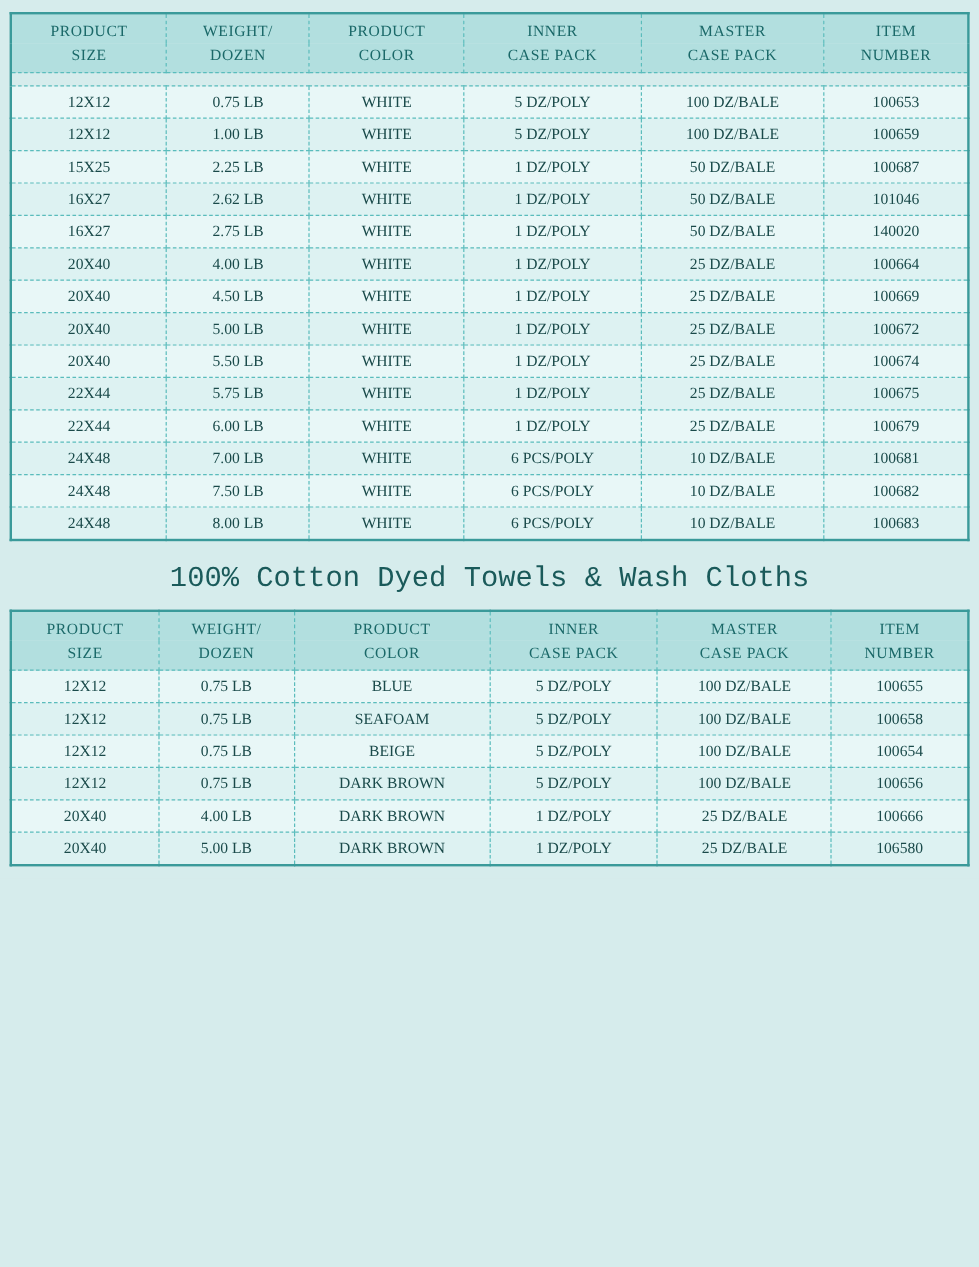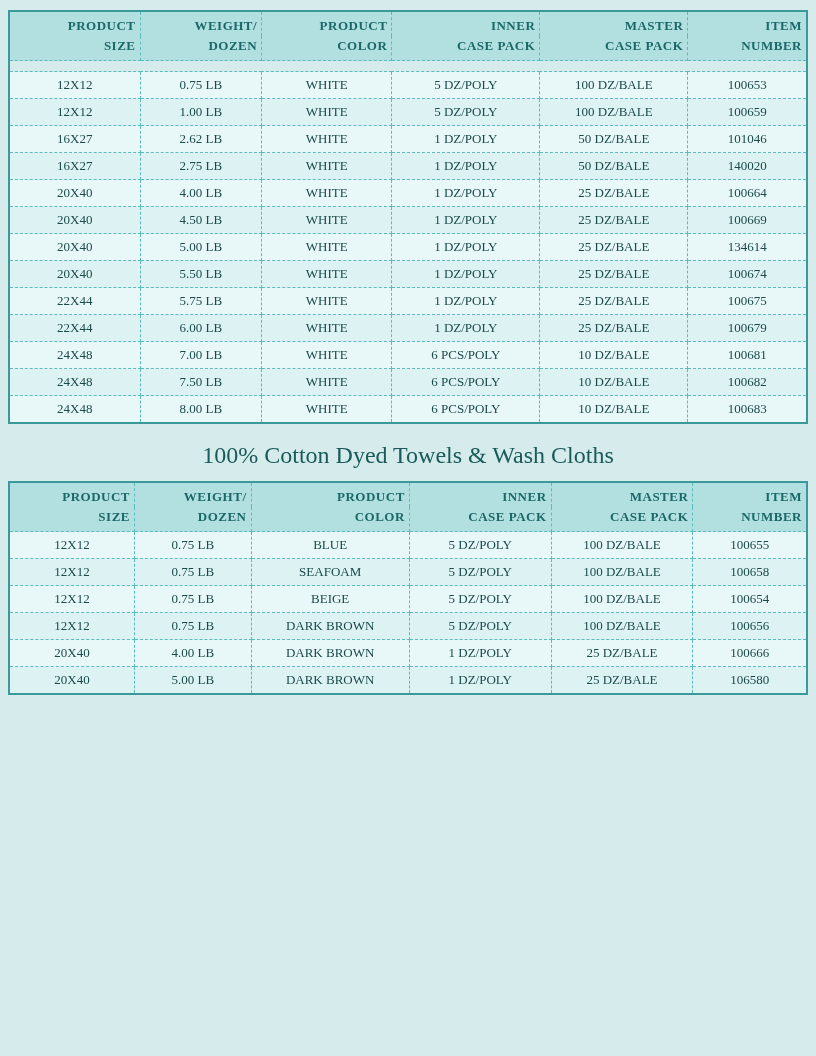--- a/index.html
+++ b/index.html
@@ -19,23 +19,23 @@
 
     table {
       width: 100%;
       border-collapse: collapse;
       border: 2px solid #3a9a9a;
     }
 
     th {
       background: #b2dfdf;
       color: #1a6868;
-      font-weight: bold;
+      font-weight: normal;
       font-size: 13px;
-      text-align: right;
+      text-align: center;
       padding: 6px 4px;
       border: 1px dashed #5abcbc;
       letter-spacing: 0.5px;
     }
 
     td {
       background: #e8f7f7;
       color: #1a4a4a;
       font-size: 13px;
       text-align: center;
@@ -44,21 +44,21 @@
     }
 
     tr:nth-child(even) td {
       background: #ddf2f2;
     }
 
     .section-title {
       text-align: center;
       font-size: 24px;
       color: #1a5a5a;
-      font-family: Liberation Serif, serif;
+      font-family: Liberation Mono, monospace;
       padding: 18px 0 12px 0;
       font-weight: normal;
     }
 
     .header-row-top th {
       border-bottom: none;
       padding-bottom: 2px;
     }
     .header-row-bottom th {
       border-top: none;
@@ -103,20 +103,28 @@
         </tr>
         <tr>
           <td>12X12</td>
           <td>1.00 LB</td>
           <td>WHITE</td>
           <td>5 DZ/POLY</td>
           <td>100 DZ/BALE</td>
           <td>100659</td>
         </tr>
         <tr>
+          <td>15X25</td>
+          <td>2.25 LB</td>
+          <td>WHITE</td>
+          <td>1 DZ/POLY</td>
+          <td>50 DZ/BALE</td>
+          <td>100687</td>
+        </tr>
+        <tr>
           <td>16X27</td>
           <td>2.62 LB</td>
           <td>WHITE</td>
           <td>1 DZ/POLY</td>
           <td>50 DZ/BALE</td>
           <td>101046</td>
         </tr>
         <tr>
           <td>16X27</td>
           <td>2.75 LB</td>
@@ -140,21 +148,21 @@
           <td>1 DZ/POLY</td>
           <td>25 DZ/BALE</td>
           <td>100669</td>
         </tr>
         <tr>
           <td>20X40</td>
           <td>5.00 LB</td>
           <td>WHITE</td>
           <td>1 DZ/POLY</td>
           <td>25 DZ/BALE</td>
-          <td>134614</td>
+          <td>100672</td>
         </tr>
         <tr>
           <td>20X40</td>
           <td>5.50 LB</td>
           <td>WHITE</td>
           <td>1 DZ/POLY</td>
           <td>25 DZ/BALE</td>
           <td>100674</td>
         </tr>
         <tr>

